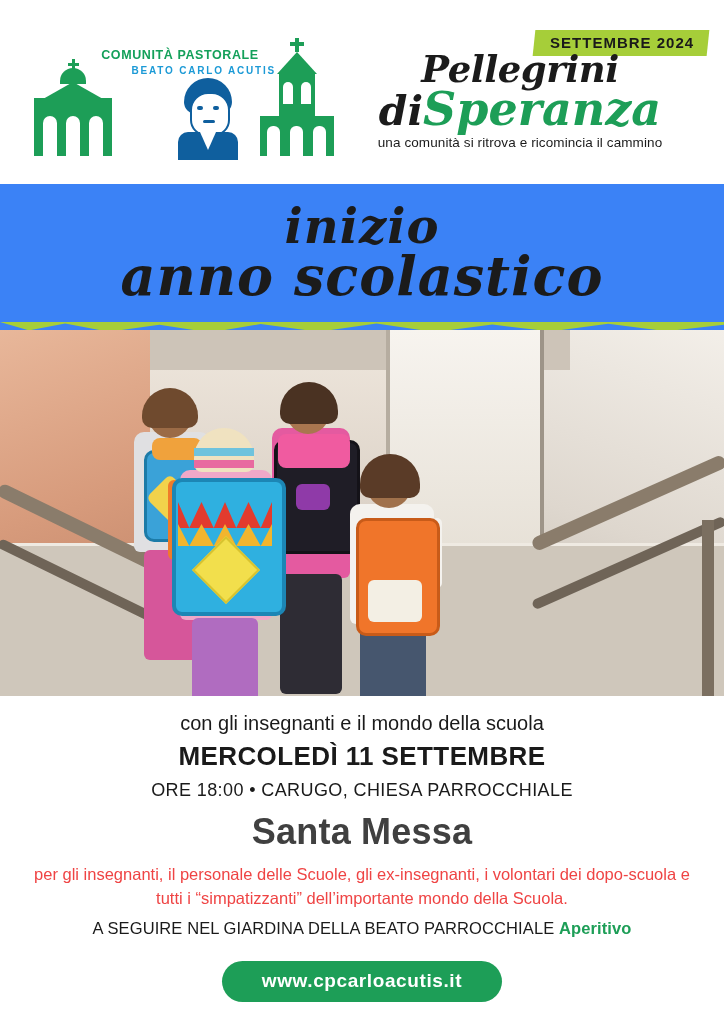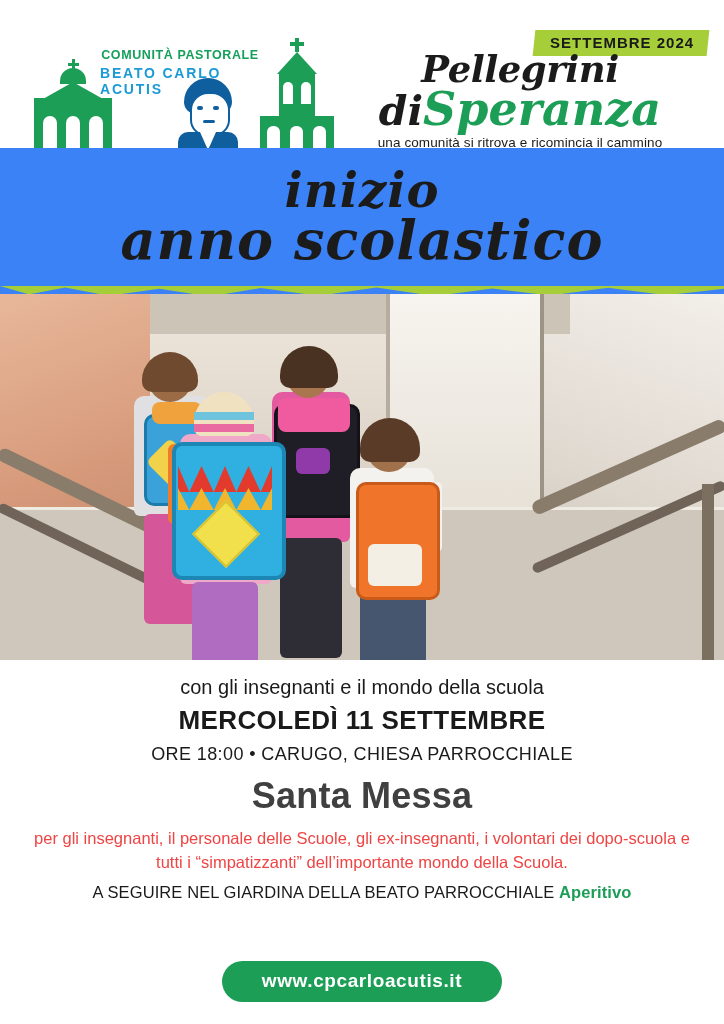--- a/index.html
+++ b/index.html
@@ -18,21 +18,21 @@
     position: relative;
     width: 724px;
     height: 1024px;
     background: #ffffff;
     overflow: hidden;
   }
 
   
   .header {
     position: relative;
-    height: 148px;
+    height: 184px;
     background: #ffffff;
   }
   .logo-block {
     position: absolute;
     left: 20px;
     top: 26px;
     width: 320px;
     height: 150px;
   }
   .logo-title {
@@ -42,26 +42,26 @@
     width: 160px;
     text-align: center;
     color: #14a05a;
     font-size: 12.5px;
     font-weight: bold;
     letter-spacing: 0.6px;
     line-height: 1.15;
   }
   .logo-subtitle {
     position: absolute;
-    left: 80px;
+    left: 96px;
     top: 39px;
     width: 160px;
-    text-align: left;
+    text-align: right;
     color: #1c9ad6;
-    font-size: 14px;
+    font-size: 10px;
     font-weight: bold;
     letter-spacing: 1.8px;
   }
   
   .church-left {
     position: absolute;
     left: 14px;
     top: 42px;
     width: 78px;
     height: 88px;

